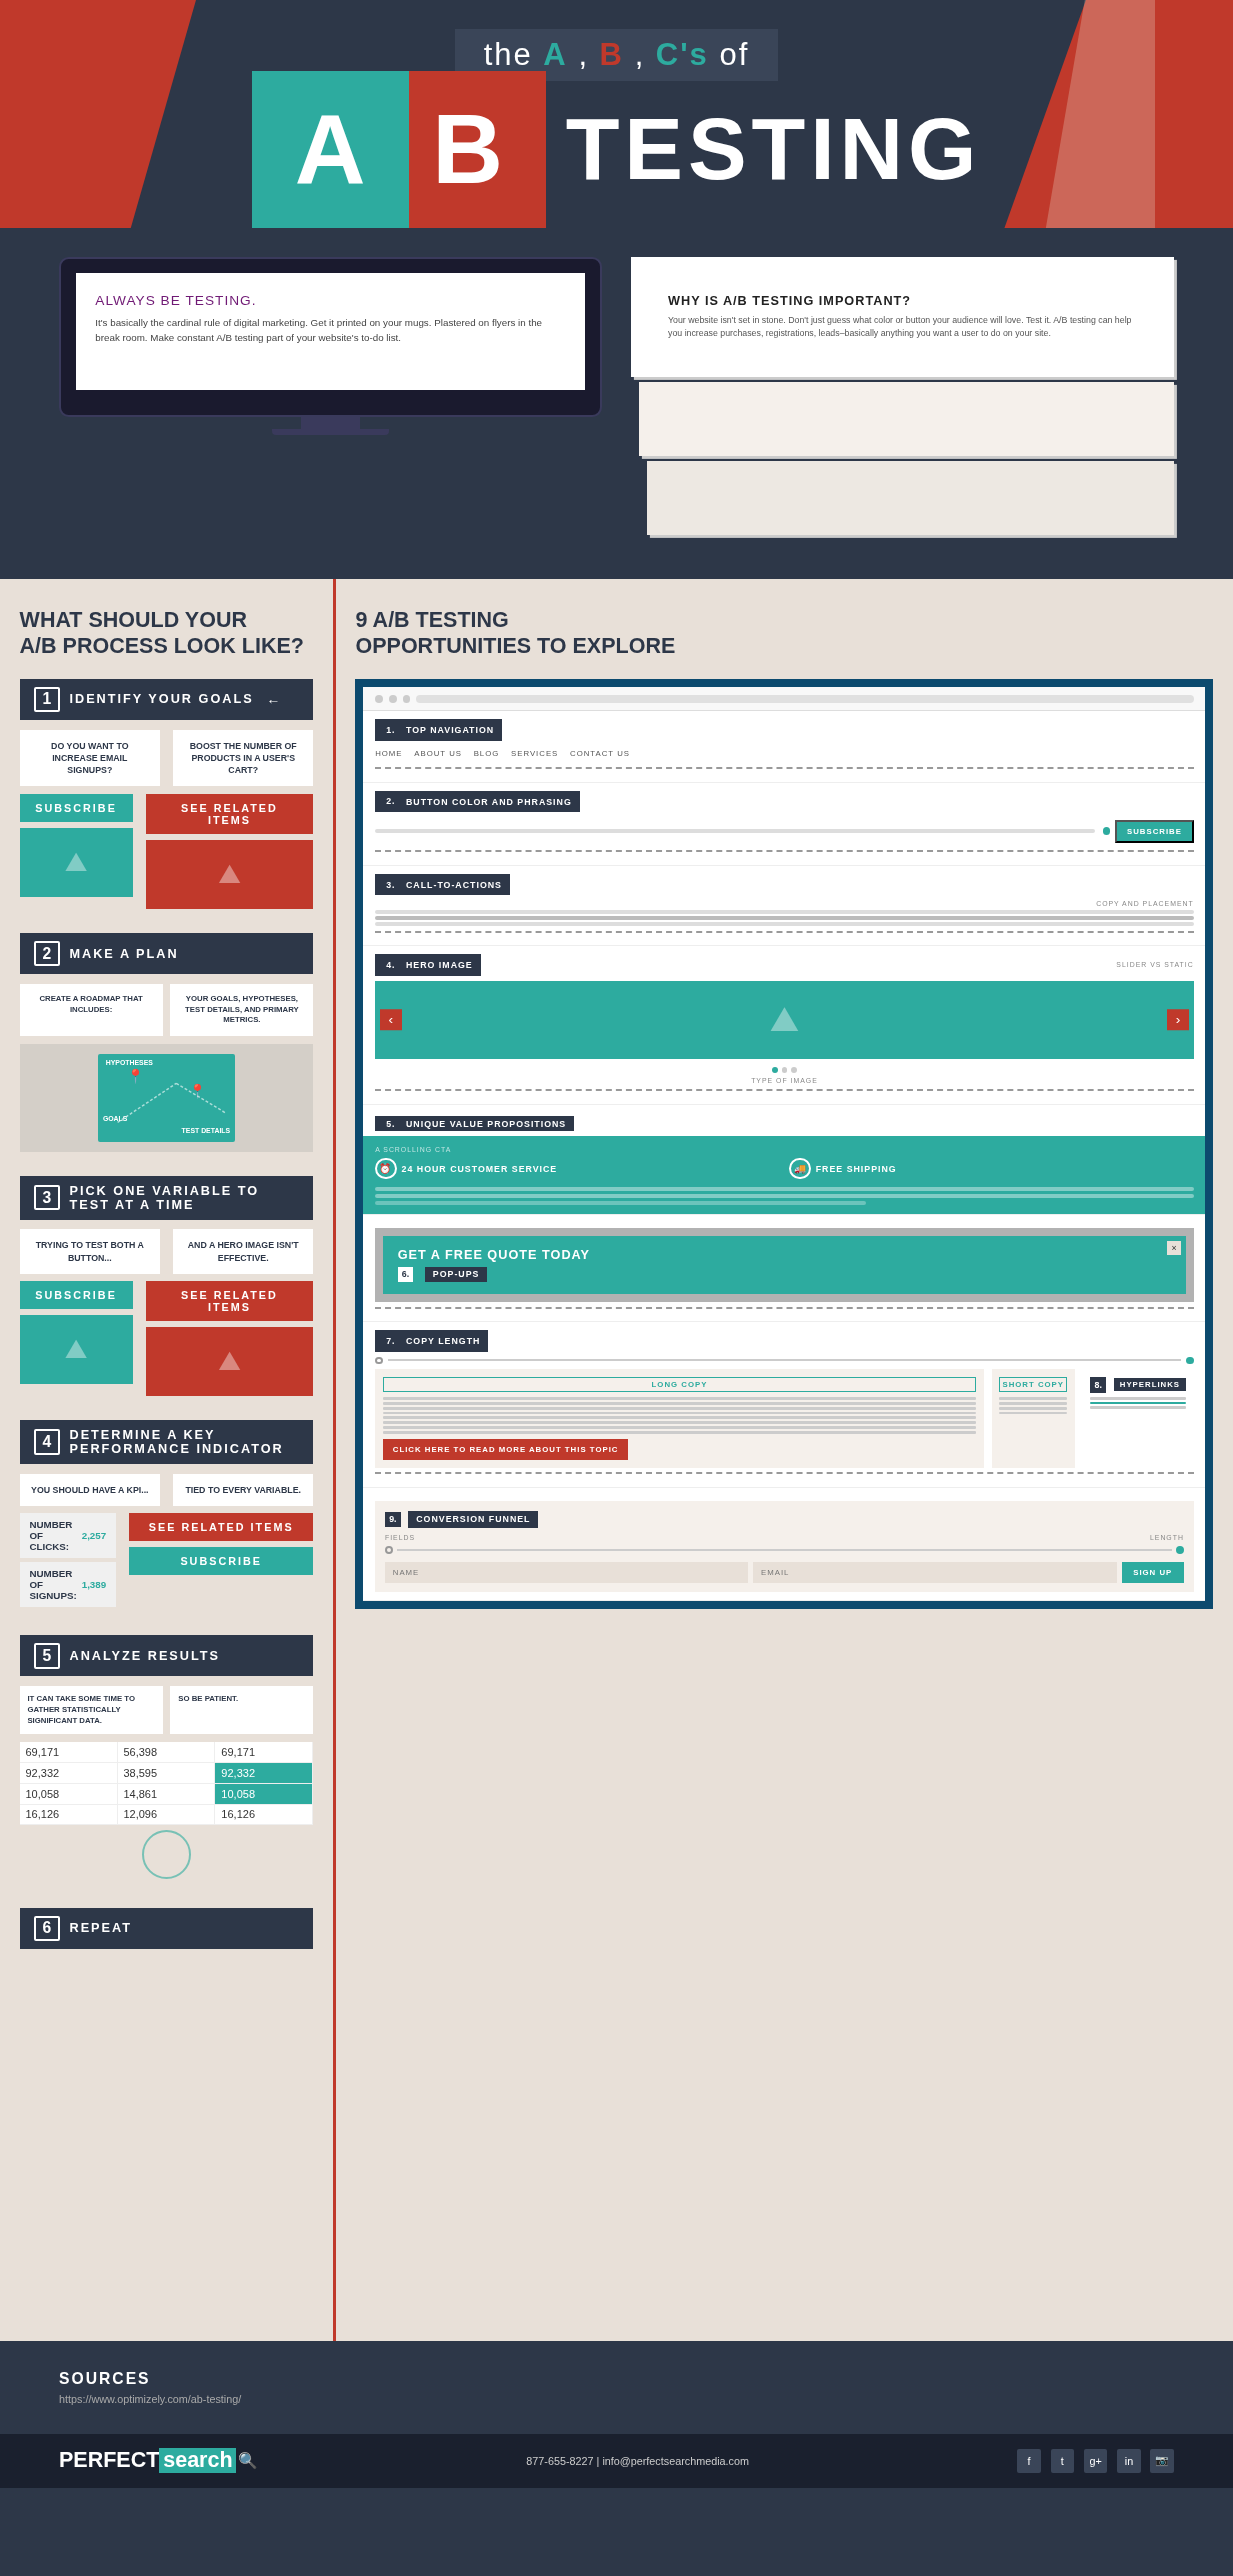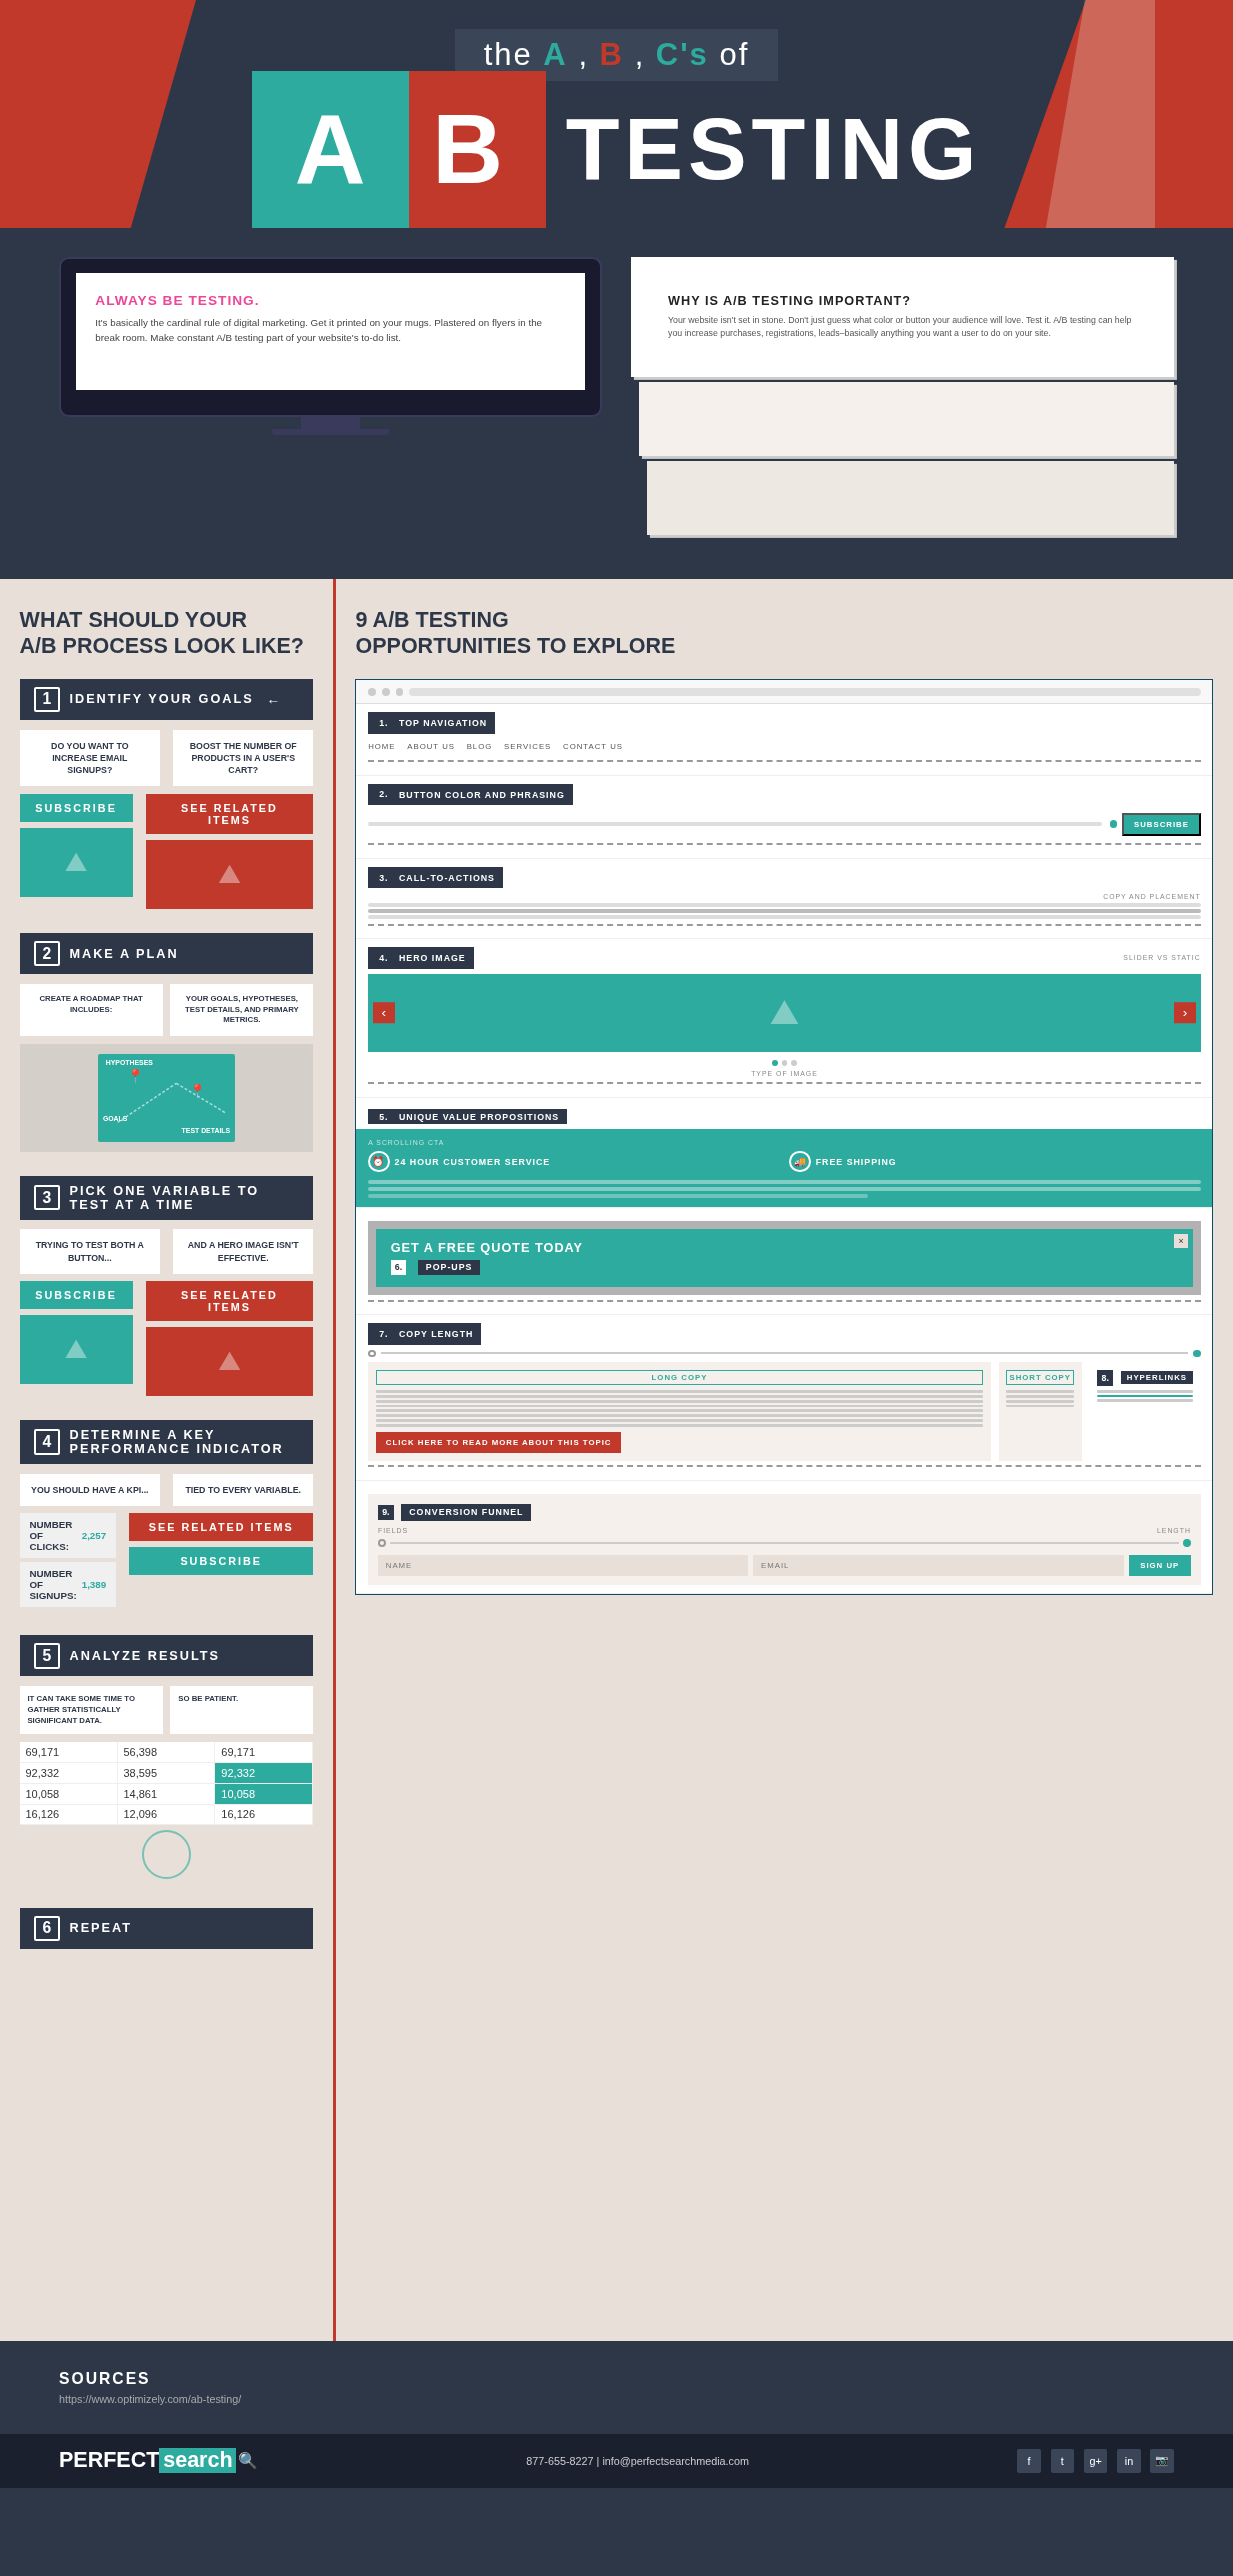--- a/index.html
+++ b/index.html
@@ -127,22 +127,22 @@
       border: 2.9px solid #3a3a5c;
       position: relative;
     }
     .laptop-screen {
       background: #fff;
       padding: 19.6px;
       min-height: 117px;
     }
     .laptop-screen h3 {
       font-size: 13.7px;
-      font-weight: 700;
-      color: #ec4899;
+      font-weight: 400;
+      color: #701a75;
       margin-bottom: 7.8px;
       letter-spacing: 1px;
     }
     .laptop-screen p {
       font-size: 9.8px;
       color: #444;
       line-height: 1.5;
     }
     .laptop-stand {
       width: 59px;
@@ -385,21 +385,21 @@
       font-weight: 900;
       color: #2d3748;
       line-height: 1.2;
       margin-bottom: 19.6px;
       text-transform: uppercase;
     }
 
     
     .website-preview {
       background: #fff;
-      border: 1px solid #0c4a6e;
+      border: 8px solid #0c4a6e;
       padding: 0;
       width: 100%;
     }
     .website-nav {
       background: #f8f8f8;
       padding: 7.8px 11.7px;
       display: flex;
       align-items: center;
       gap: 5.9px;
       border-bottom: 1px solid #ddd;

